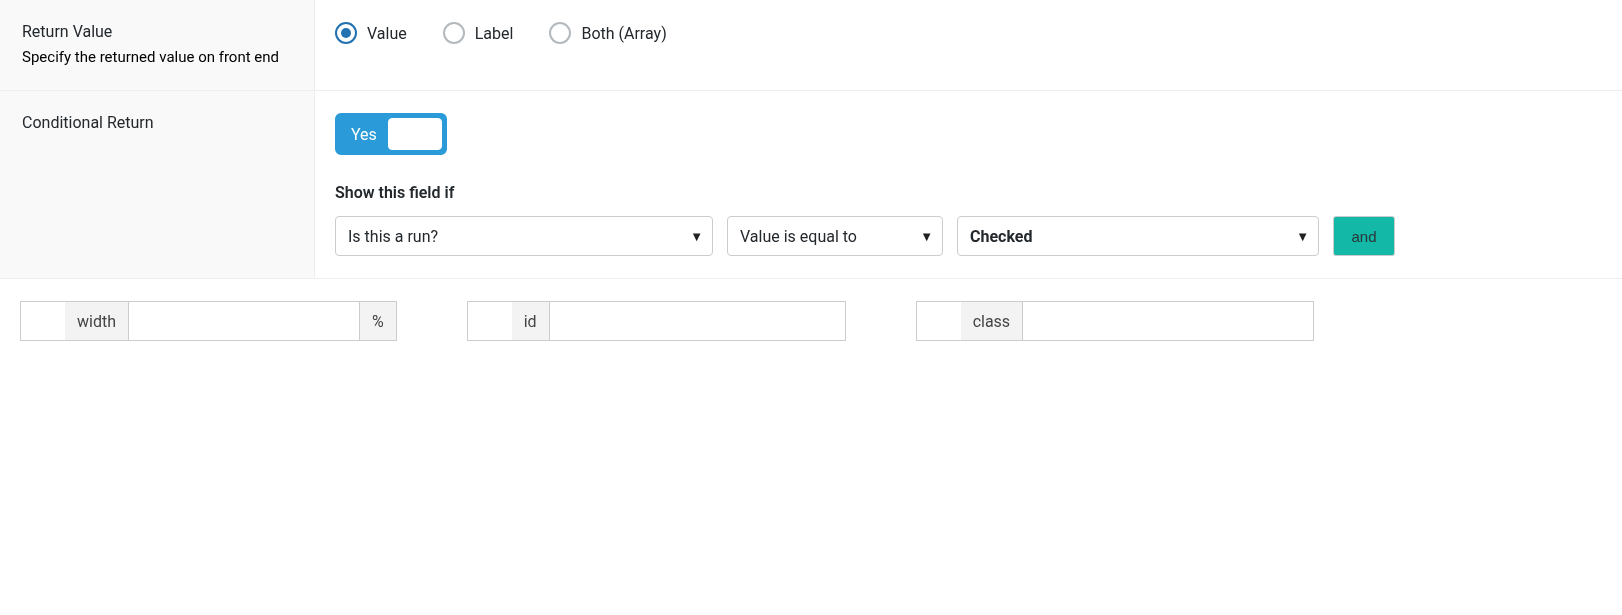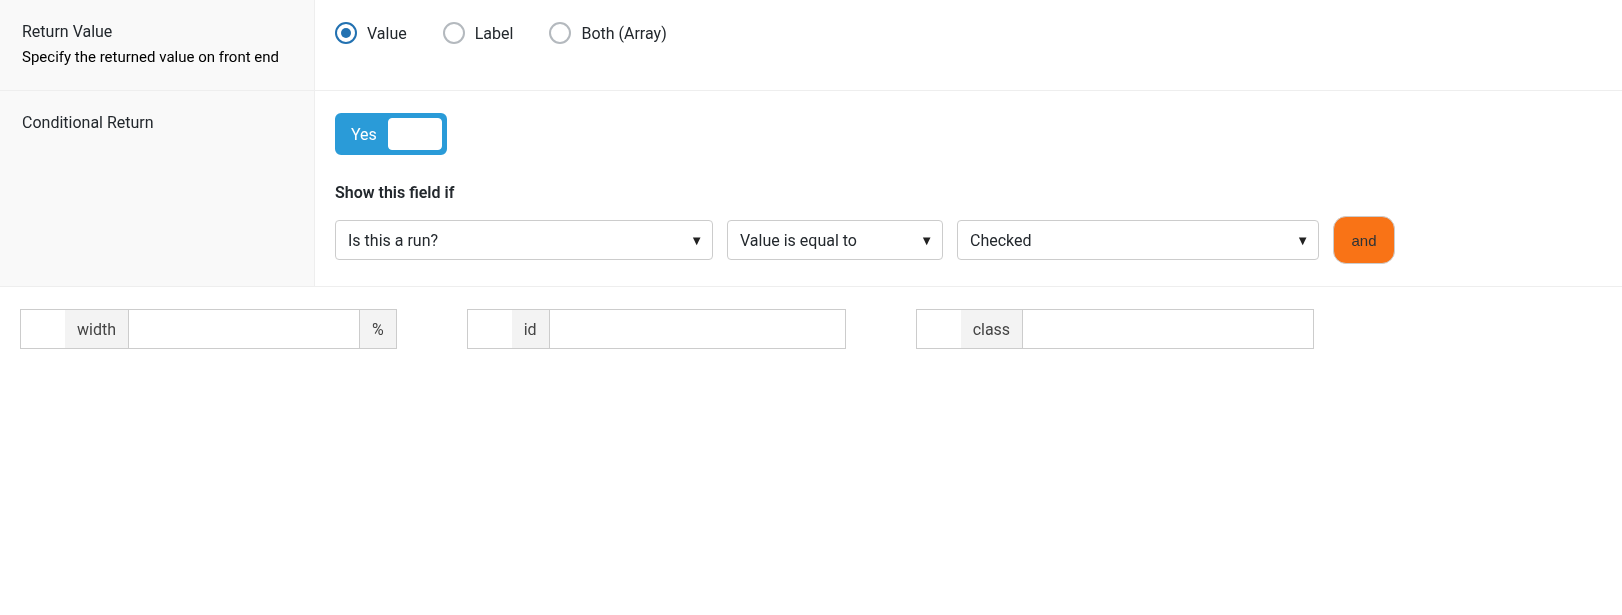--- a/index.html
+++ b/index.html
@@ -87,31 +87,31 @@
     cursor: pointer;
     position: relative;
     display: flex; align-items: center;
   }
   .select-caret {
     position: absolute; right: 10px; top: 50%; transform: translateY(-50%);
     color: #222; font-size: 13px; pointer-events: none;
   }
   .sel-field { width: 378px; }
   .sel-operator { width: 216px; }
-  .sel-value { width: 362px; }
+  .sel-value { width: 362px; font-weight: bold; }
 
   .btn-secondary {
-    background: #f97316;
+    background: #14b8a6;
     border: 1px solid #ccc;
-    border-radius: 13px;
+    border-radius: 3px;
     padding: 8px 16px;
     font-size: 15px;
     color: #2c3338;
     cursor: pointer;
-    height: 48px;
+    height: 40px;
   }
   .btn-and { width: 62px; padding: 8px 10px; text-align: center; }
 
   .or-text { margin: 24px 0 12px 0; font-size: 16px; color: #23282d; }
 
   
   .attr-row { display: flex; gap: 70px; }
   .input-group { display: flex; border: 1px solid #ccc; height: 40px; padding-left: 44px; }
   .input-addon {
     background: #f3f3f3;

